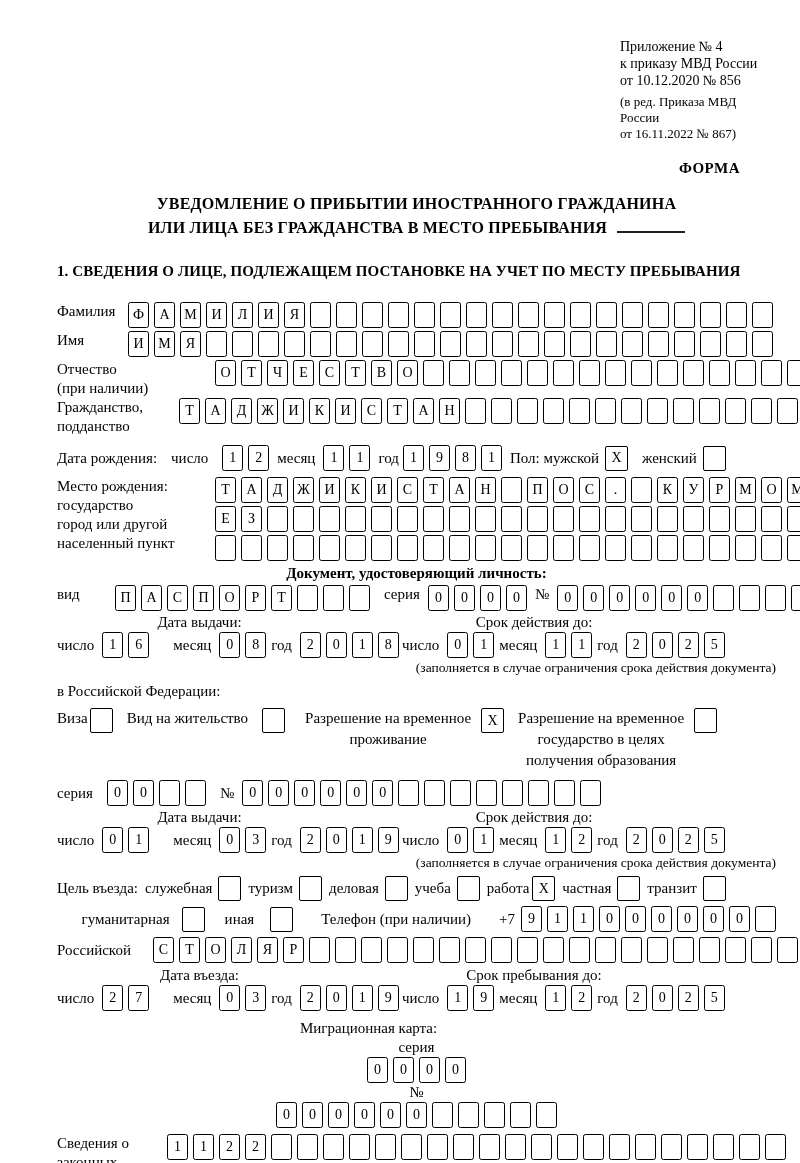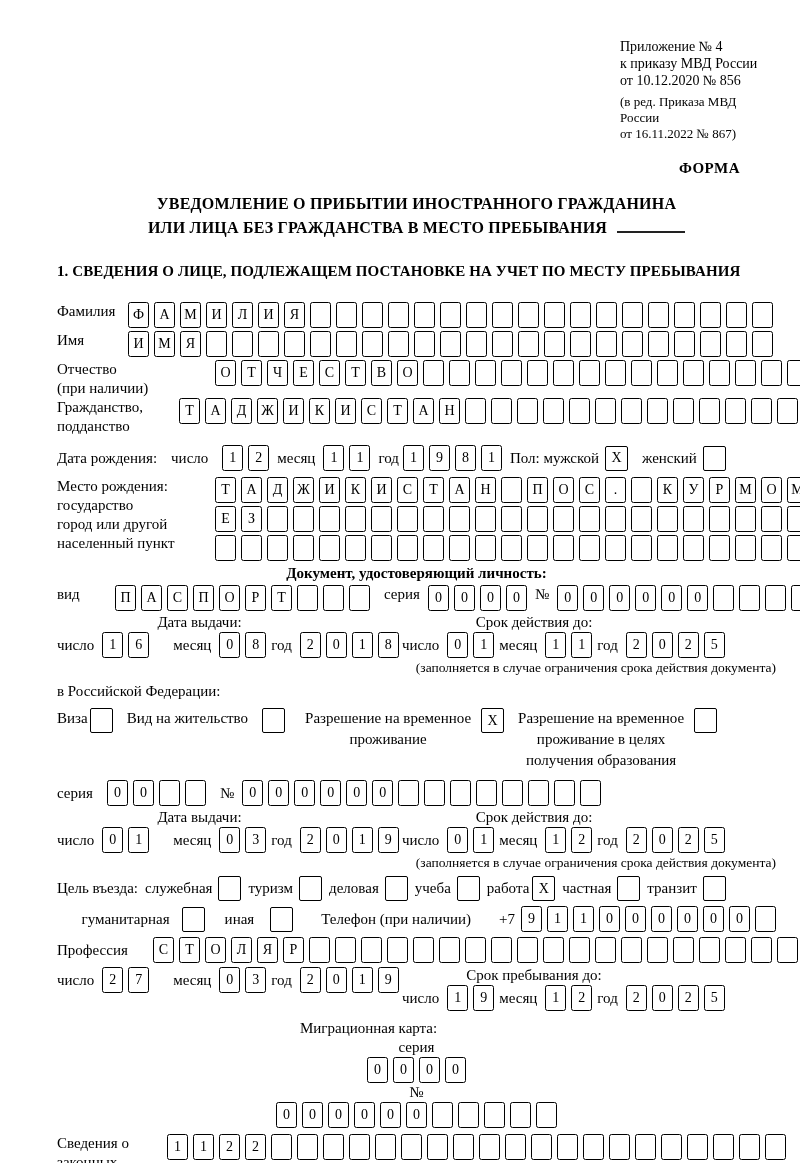--- a/index.html
+++ b/index.html
@@ -450,21 +450,21 @@
       <span class="olines">
         <span>Разрешение на временное</span>
         <span>проживание</span>
       </span>
       <span class="cbox" style="margin-left:10px;">X</span>
     </span>
     <span class="gap14"></span>
     <span class="opt">
       <span class="olines">
         <span>Разрешение на временное</span>
-        <span>проживание в целях</span>
+        <span>государство в целях</span>
         <span>получения образования</span>
       </span>
       <span class="cbox" style="margin-left:10px;"></span>
     </span>
   </div>
 
   <div class="frow" style="margin-top:9px; align-items:center;">
     <span class="lbl">серия</span>
     <span class="gap14"></span>
     <span class="boxrow">
@@ -597,21 +597,21 @@
         <span class="cell">0</span>
         <span class="cell">0</span>
         <span class="cell">0</span>
         <span class="cell">0</span>
         <span class="cell">0</span>
         <span class="cell"></span>
       </span>
   </div>
 
   <div class="frow" style="margin-top:5px; align-items:center;">
-    <span class="lbl" style="width:96px;">Профессия</span>
+    <span class="lbl" style="width:96px;">Российской</span>
     <span class="boxrow">
         <span class="cell">С</span>
         <span class="cell">Т</span>
         <span class="cell">О</span>
         <span class="cell">Л</span>
         <span class="cell">Я</span>
         <span class="cell">Р</span>
         <span class="cell"></span>
         <span class="cell"></span>
         <span class="cell"></span>
@@ -629,20 +629,21 @@
         <span class="cell"></span>
         <span class="cell"></span>
         <span class="cell"></span>
         <span class="cell"></span>
         <span class="cell"></span>
       </span>
   </div>
 
   <div class="dates-block" style="margin-top:3px;">
     <div class="dates-left">
+      <div class="dg-head">Дата въезда:</div>
       <div class="dategroup">
         <span class="lbl">число</span>
         <span class="boxrow">
             <span class="cell">2</span>
             <span class="cell">7</span>
           </span>
         <span class="gap14"></span>
         <span class="lbl">месяц</span>
         <span class="boxrow">
             <span class="cell">0</span>

